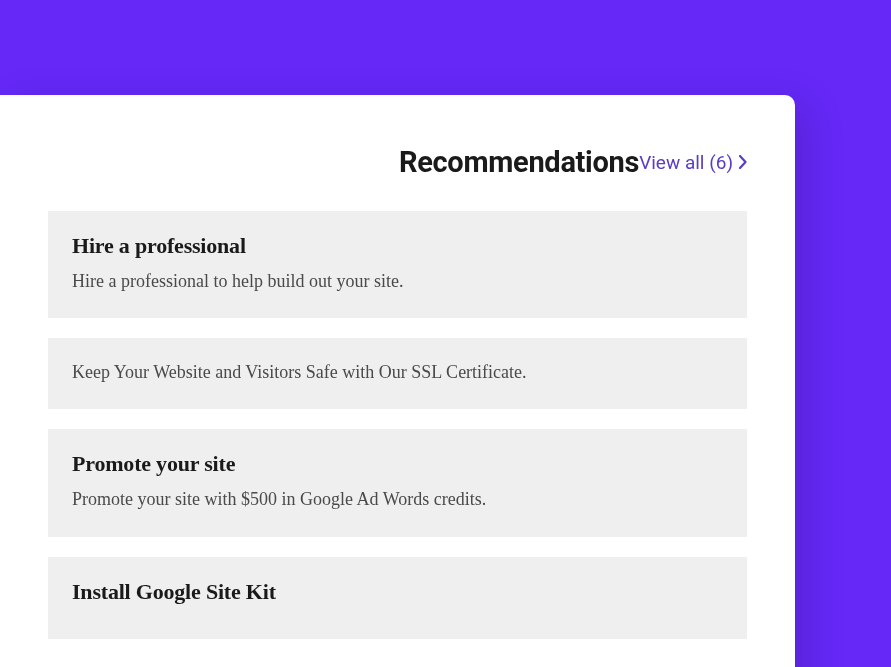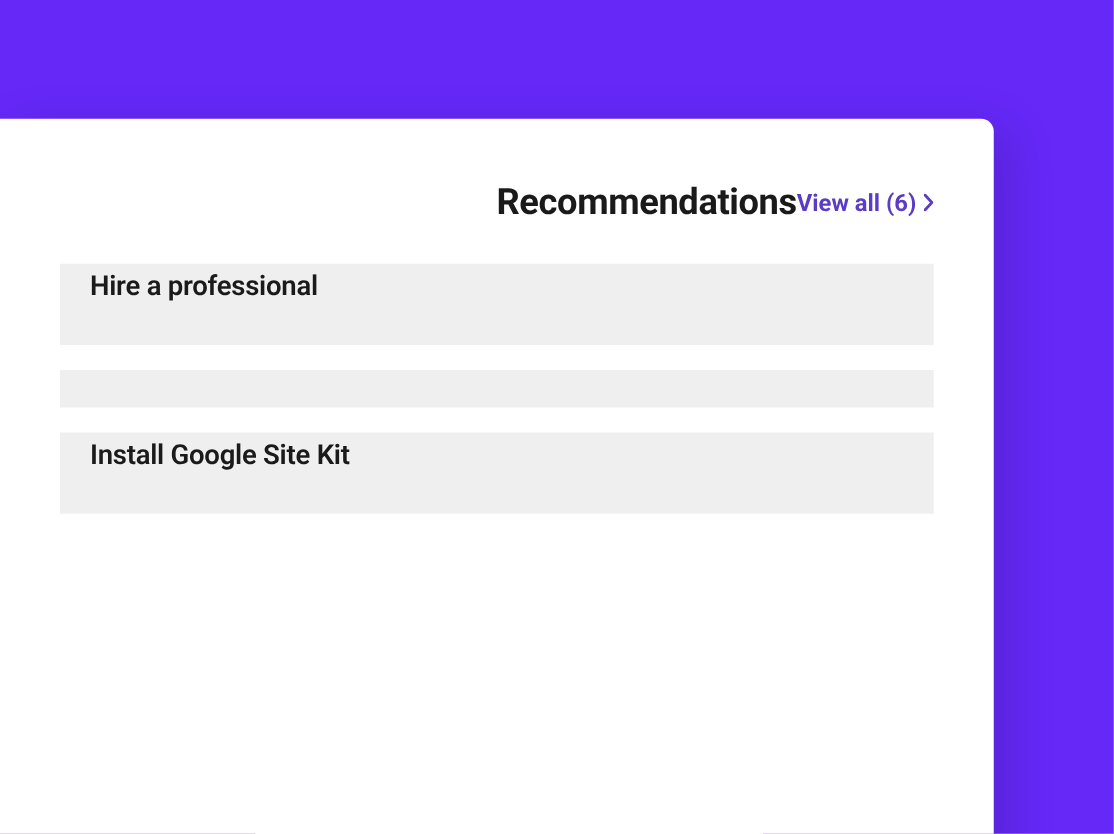--- a/index.html
+++ b/index.html
@@ -37,37 +37,38 @@
       font-weight: 700;
       color: #1a1a1a;
       letter-spacing: -0.3px;
     }
     .view-all {
       display: flex;
       align-items: center;
       gap: 6px;
       color: #5B3CC4;
       font-size: 19px;
-      font-weight: 700;
+      font-weight: 400;
       cursor: pointer;
       text-decoration: none;
     }
     .view-all-chevron {
       display: inline-flex;
       align-items: center;
     }
     .view-all-chevron svg {
       width: 8px;
       height: 14px;
     }
     .card {
       background: #efefef;
-      padding: 6px 24px 24px 24px;
+      padding: 22px 24px 24px 24px;
       margin-bottom: 20px;
       cursor: pointer;
+      font-family: Liberation Serif, serif;
     }
     .card-title {
       font-size: 22px;
       font-weight: 600;
       color: #1a1a1a;
       margin-bottom: 10px;
       letter-spacing: -0.2px;
     }
     .card-desc {
       font-size: 18px;
@@ -87,23 +88,29 @@
       <span class="view-all-chevron">
         <svg viewBox="0 0 8 14" fill="none">
           <path d="M1 1L6.5 7L1 13" stroke="#5B3CC4" stroke-width="2.2" stroke-linecap="round" stroke-linejoin="round"></path>
         </svg>
       </span>
     </a>
   </div>
 
   <div class="card">
     <div class="card-title">Hire a professional</div>
+    <div class="card-desc">Hire a professional to help build out your site.</div>
   </div>
 
   <div class="card">
+    <div class="card-desc">Keep Your Website and Visitors Safe with Our SSL Certificate.</div>
   </div>
 
+  <div class="card">
+    <div class="card-title">Promote your site</div>
+    <div class="card-desc">Promote your site with $500 in Google Ad Words credits.</div>
+  </div>
 
   <div class="card">
     <div class="card-title">Install Google Site Kit</div>
     <div class="card-desc"></div>
   </div>
 </div>
 
 </body></html>

